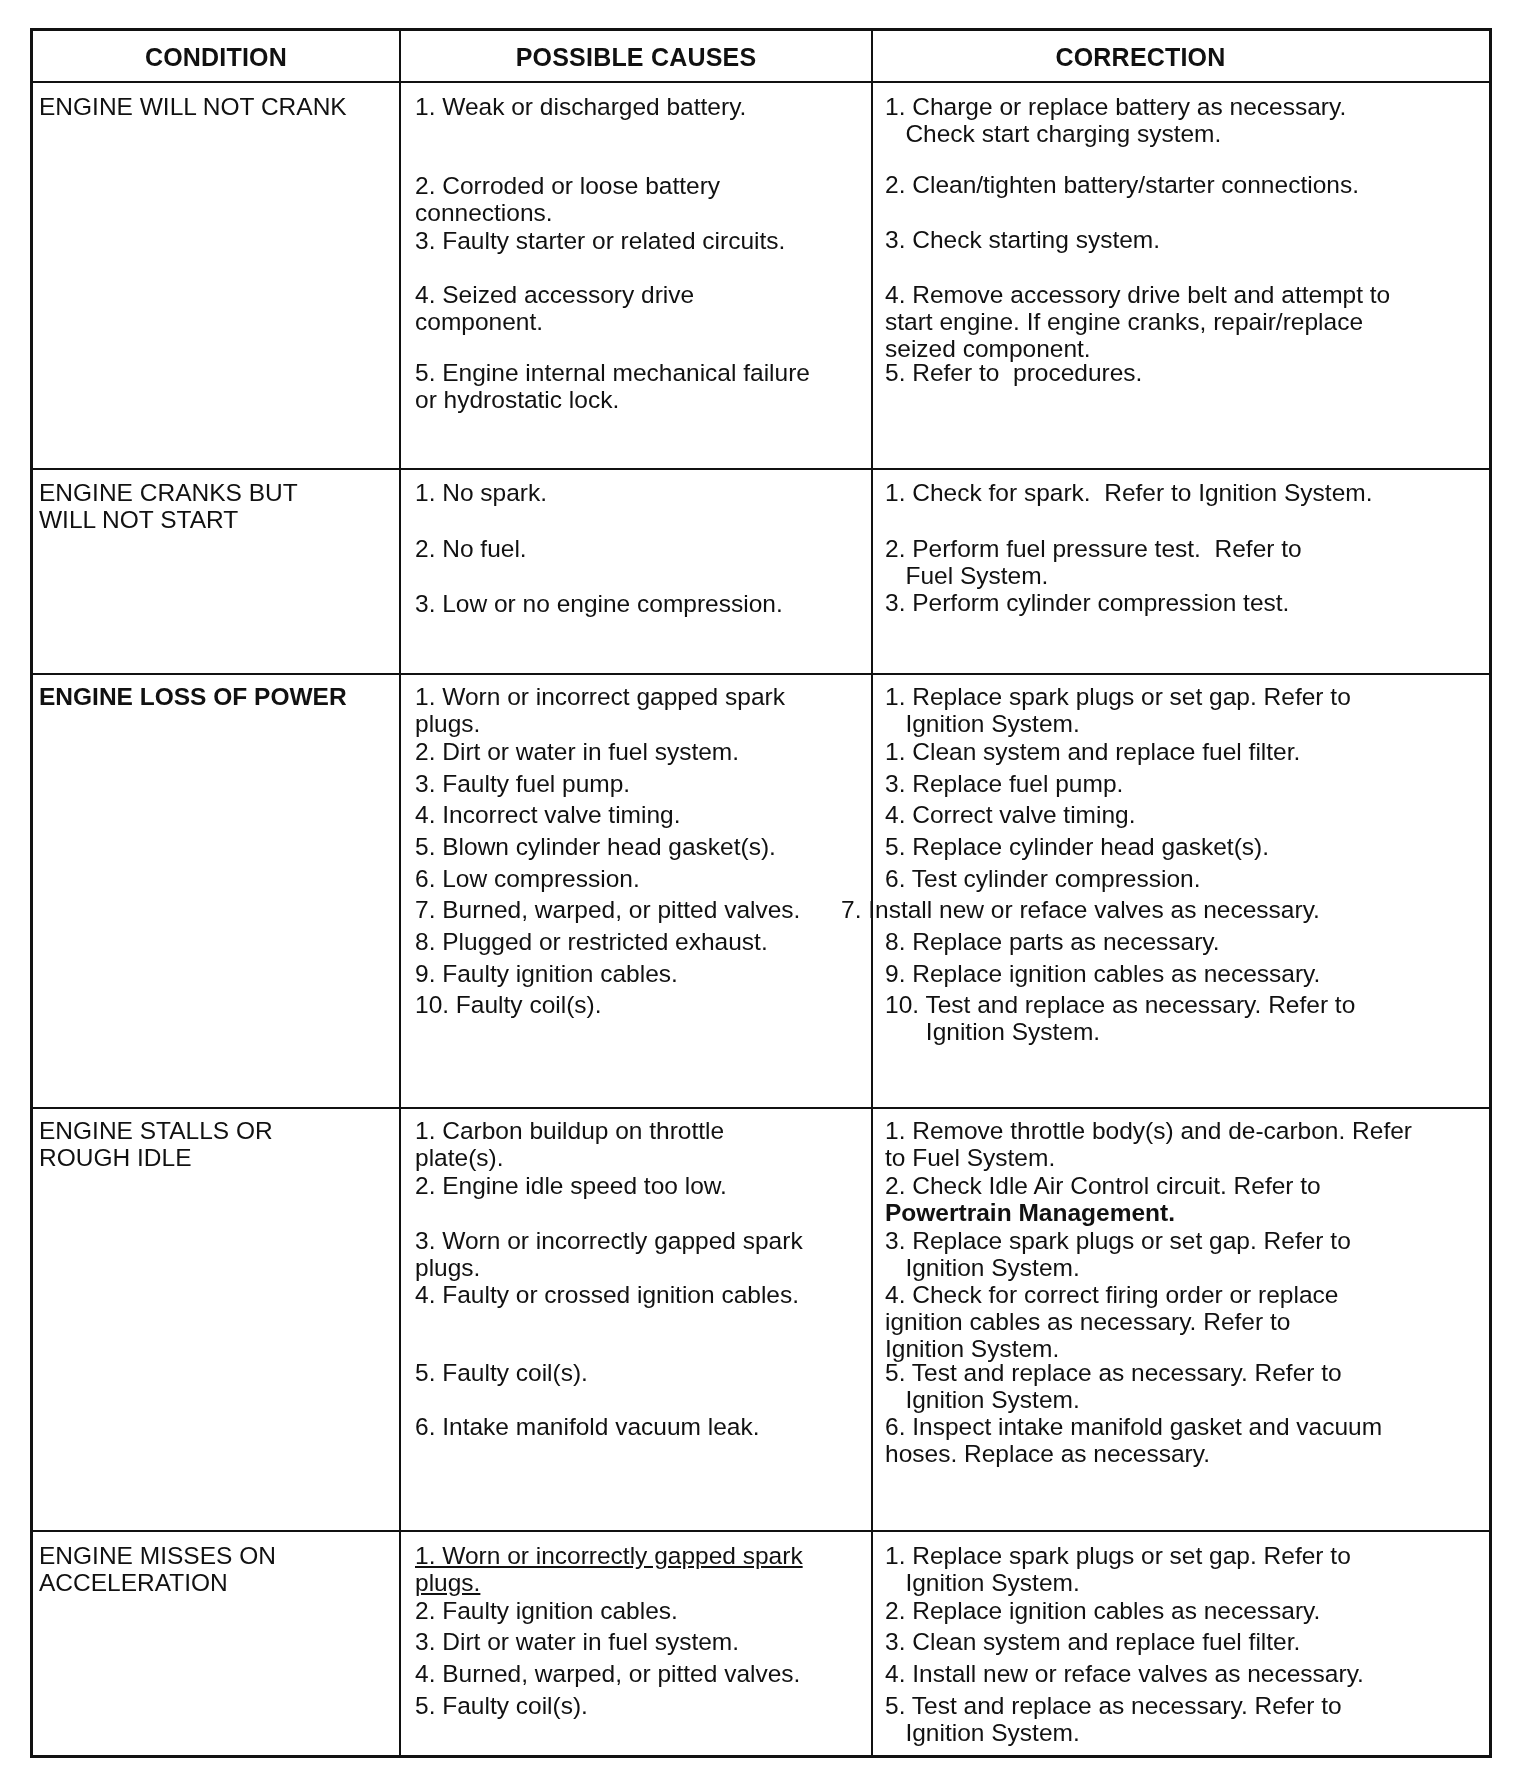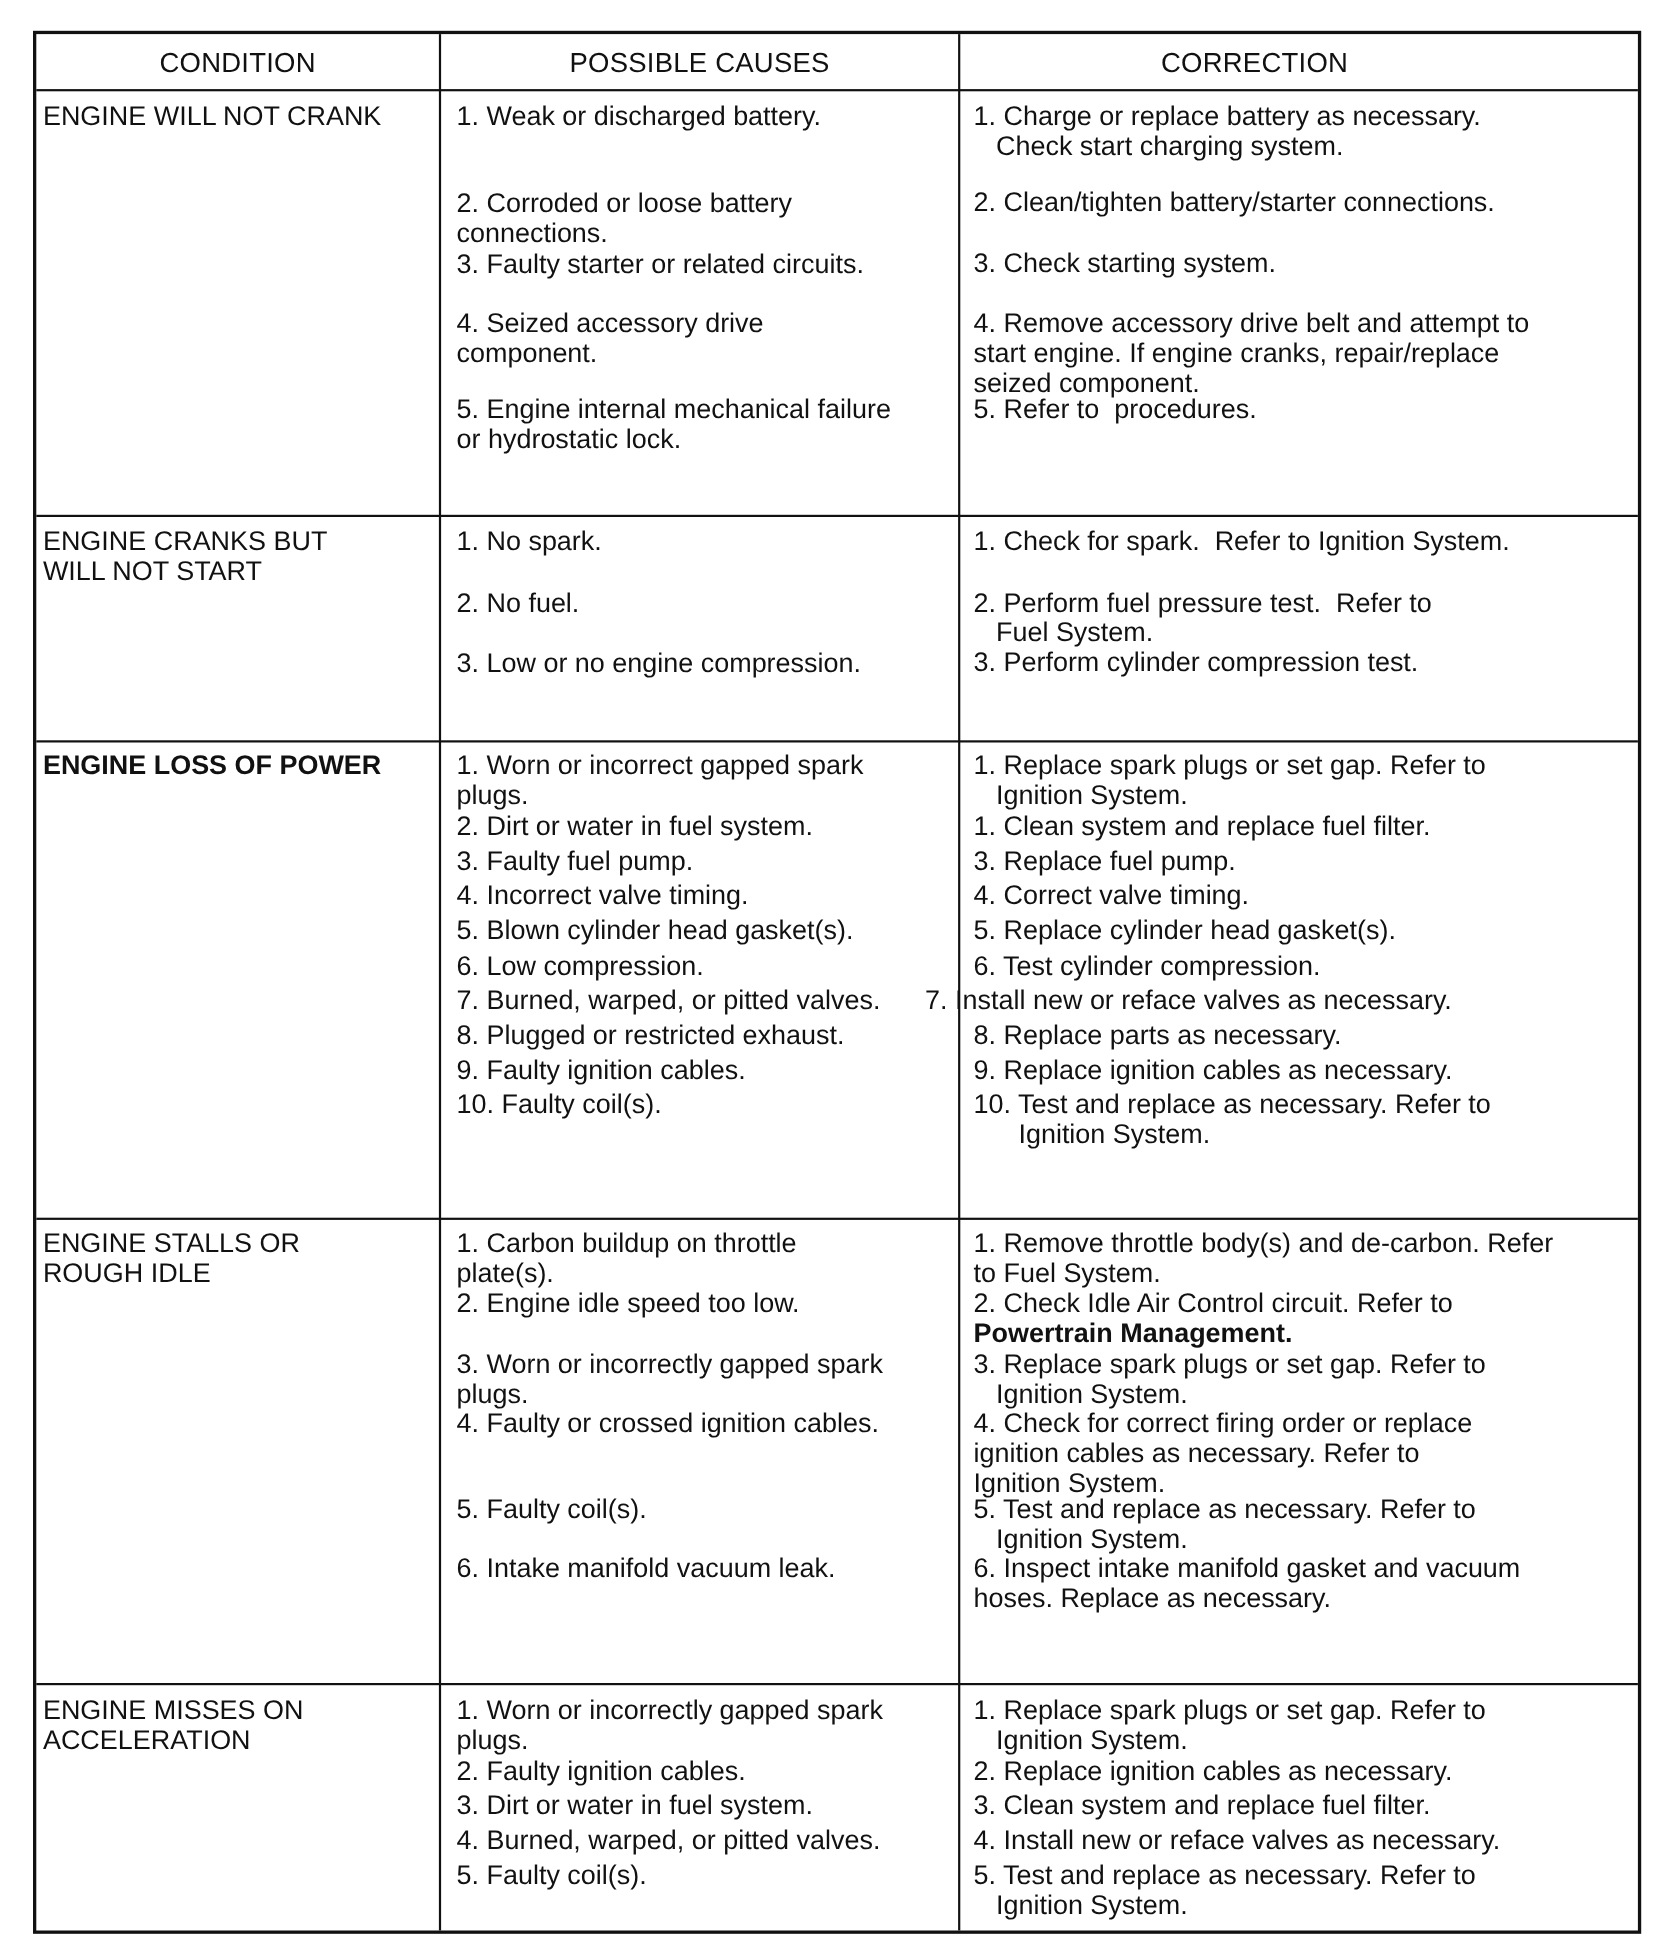--- a/index.html
+++ b/index.html
@@ -3,21 +3,21 @@
 <meta charset="utf-8">
 <style>
   html, body { margin:0; padding:0; background:#ffffff; }
   body { width:1520px; height:1782px; position:relative; overflow:hidden;
          font-family:"Liberation Sans", sans-serif; color:#111; }
   .tbl { position:absolute; left:30px; top:28px; width:1462px; height:1730px;
          border:3px solid #111; box-sizing:border-box; }
   .vline { position:absolute; top:0; bottom:0; width:2px; background:#111; }
   .hline { position:absolute; left:0; right:0; height:2px; background:#111; }
   .hdr { position:absolute; top:0; height:52px; display:flex; align-items:center;
-         justify-content:center; font-weight:normal; font-size:25px; letter-spacing:0.2px; }
+         justify-content:center; font-weight:bold; font-size:25px; letter-spacing:0.2px; }
   .cond { font-size:24.5px; line-height:27px; }
   .item { position:absolute; font-size:24.5px; line-height:27px; white-space:pre; }
   .bold { font-weight:bold; }
 </style>
 </head>
 <body>
 
 <div class="tbl" id="tbl">
   <div class="vline" style="left:366px"></div>
   <div class="vline" style="left:838px"></div>
@@ -76,21 +76,21 @@
     <div class="item" style="left: 382px; top: 1250px;"><div>4. Faulty or crossed ignition cables.</div></div>
     <div class="item" style="left: 382px; top: 1328px;"><div>5. Faulty coil(s).</div></div>
     <div class="item" style="left: 382px; top: 1382px;"><div>6. Intake manifold vacuum leak.</div></div>
     <div class="item" style="left: 852px; top: 1086px;"><div>1. Remove throttle body(s) and de-carbon. Refer</div><div>to Fuel System.</div></div>
     <div class="item" style="left: 852px; top: 1141px;"><div>2. Check Idle Air Control circuit. Refer to</div><div class="bold">Powertrain Management.</div></div>
     <div class="item" style="left: 852px; top: 1196px;"><div>3. Replace spark plugs or set gap. Refer to</div><div>   Ignition System.</div></div>
     <div class="item" style="left: 852px; top: 1250px;"><div>4. Check for correct firing order or replace</div><div>ignition cables as necessary. Refer to</div><div>Ignition System.</div></div>
     <div class="item" style="left: 852px; top: 1328px;"><div>5. Test and replace as necessary. Refer to</div><div>   Ignition System.</div></div>
     <div class="item" style="left: 852px; top: 1382px;"><div>6. Inspect intake manifold gasket and vacuum</div><div>hoses. Replace as necessary.</div></div>
     <div class="item cond" style="left: 6px; top: 1511px;"><div>ENGINE MISSES ON</div><div>ACCELERATION</div></div>
-    <div class="item" style="left: 382px; top: 1511px;"><div>1. Worn or incorrectly gapped spark</div><div>plugs.</div></div>
+    <div class="item" style="left: 382px; top: 1511px; text-decoration: underline;"><div>1. Worn or incorrectly gapped spark</div><div>plugs.</div></div>
     <div class="item" style="left: 382px; top: 1566px;"><div>2. Faulty ignition cables.</div></div>
     <div class="item" style="left: 382px; top: 1597px;"><div>3. Dirt or water in fuel system.</div></div>
     <div class="item" style="left: 382px; top: 1629px;"><div>4. Burned, warped, or pitted valves.</div></div>
     <div class="item" style="left: 382px; top: 1661px;"><div>5. Faulty coil(s).</div></div>
     <div class="item" style="left: 852px; top: 1511px;"><div>1. Replace spark plugs or set gap. Refer to</div><div>   Ignition System.</div></div>
     <div class="item" style="left: 852px; top: 1566px;"><div>2. Replace ignition cables as necessary.</div></div>
     <div class="item" style="left: 852px; top: 1597px;"><div>3. Clean system and replace fuel filter.</div></div>
     <div class="item" style="left: 852px; top: 1629px;"><div>4. Install new or reface valves as necessary.</div></div>
     <div class="item" style="left: 852px; top: 1661px;"><div>5. Test and replace as necessary. Refer to</div><div>   Ignition System.</div></div>
   </div>

